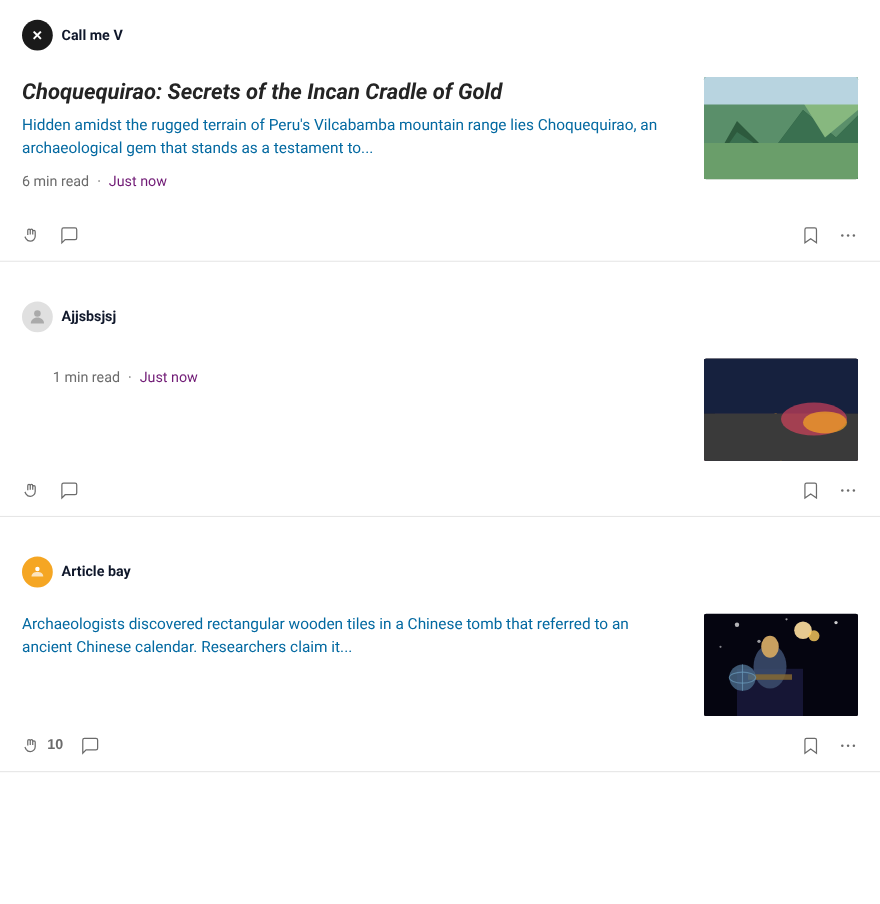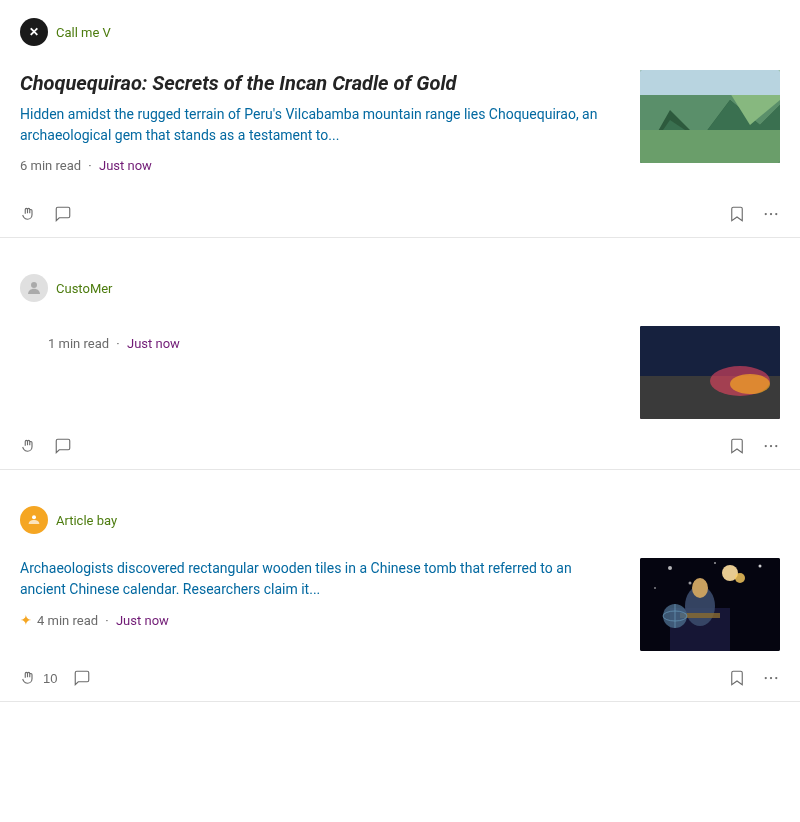--- a/index.html
+++ b/index.html
@@ -6,22 +6,22 @@
     body {
       font-family: -apple-system, BlinkMacSystemFont, 'Segoe UI', Roboto, 'Helvetica Neue', Arial, sans-serif;
       background: #fff;
       color: #242424;
       width: 800px;
       min-height: 822px;
     }
 
     .author-name {
       font-size: 13px;
-      color: #4d7c0f;
-      font-weight: 400;
+      color: #0f172a;
+      font-weight: 700;
     }
 
     .article-card {
       padding: 24px 20px 0 20px;
       border-bottom: 1px solid #e6e6e6;
     }
 
     .article-header {
       display: flex;
       align-items: flex-start;
@@ -111,25 +111,26 @@
       display: flex;
       align-items: center;
       gap: 16px;
     }
 
     .action-btn {
       background: none;
       border: none;
       cursor: pointer;
       display: flex;
-      align-items: center;
+      align-items: flex-start;
       gap: 5px;
       color: #6b6b6b;
       font-size: 13px;
       padding: 0;
+      font-weight: bold;
     }
 
     .action-btn svg {
       width: 18px;
       height: 18px;
     }
 
     .clap-count {
       font-size: 13px;
       color: #6b6b6b;
@@ -248,21 +249,21 @@
   </div>
 </div>
 
 <div class="section-header" style="margin-top:18px;">
   <div class="avatar-generic">
     <svg viewBox="0 0 24 24" width="18" height="18" fill="#aaa">
       <circle cx="12" cy="8" r="4"></circle>
         <path d="M4 20c0-4 3.6-7 8-7s8 3 8 7"></path>
     </svg>
   </div>
-  <span class="author-name">CustoMer</span>
+  <span class="author-name">Ajjsbsjsj</span>
 </div>
 
 <div class="article-card">
   <div class="article-header">
     <div class="article-content">
       <div class="read-time" style="margin-top:10px;margin-left:28px;">
         <span>1 min read</span>
         <span class="dot">·</span>
         <span class="just-now">Just now</span>
       </div>
@@ -316,26 +317,20 @@
         <path d="M4 18c0-4 3.6-6 8-6s8 2 8 6" opacity="0.7"></path>
     </svg>
   </div>
   <span class="author-name">Article bay</span>
 </div>
 
 <div class="article-card">
   <div class="article-header">
     <div class="article-content">
       <div class="article-excerpt">Archaeologists discovered rectangular wooden tiles in a Chinese tomb that referred to an ancient Chinese calendar. Researchers claim it...</div>
-      <div class="read-time">
-        <span class="star-badge">✦</span>
-        <span>4 min read</span>
-        <span class="dot">·</span>
-        <span class="just-now">Just now</span>
-      </div>
     </div>
     <div class="article-thumbnail-calendar">
       <svg viewBox="0 0 140 93" xmlns="http://www.w3.org/2000/svg" style="width:100%;height:100%;position:absolute;top:0;left:0;">
         <rect width="140" height="93" fill="#050510"></rect>
         <circle cx="90" cy="15" r="8" fill="#ffe0a0" opacity="0.9"></circle>
         <circle cx="100" cy="20" r="5" fill="#ffd060" opacity="0.8"></circle>
         <circle cx="30" cy="10" r="2" fill="#fff" opacity="0.7"></circle>
         <circle cx="50" cy="25" r="1.5" fill="#fff" opacity="0.6"></circle>
         <circle cx="120" cy="8" r="1.5" fill="#fff" opacity="0.8"></circle>
         <circle cx="15" cy="30" r="1" fill="#fff" opacity="0.5"></circle>

